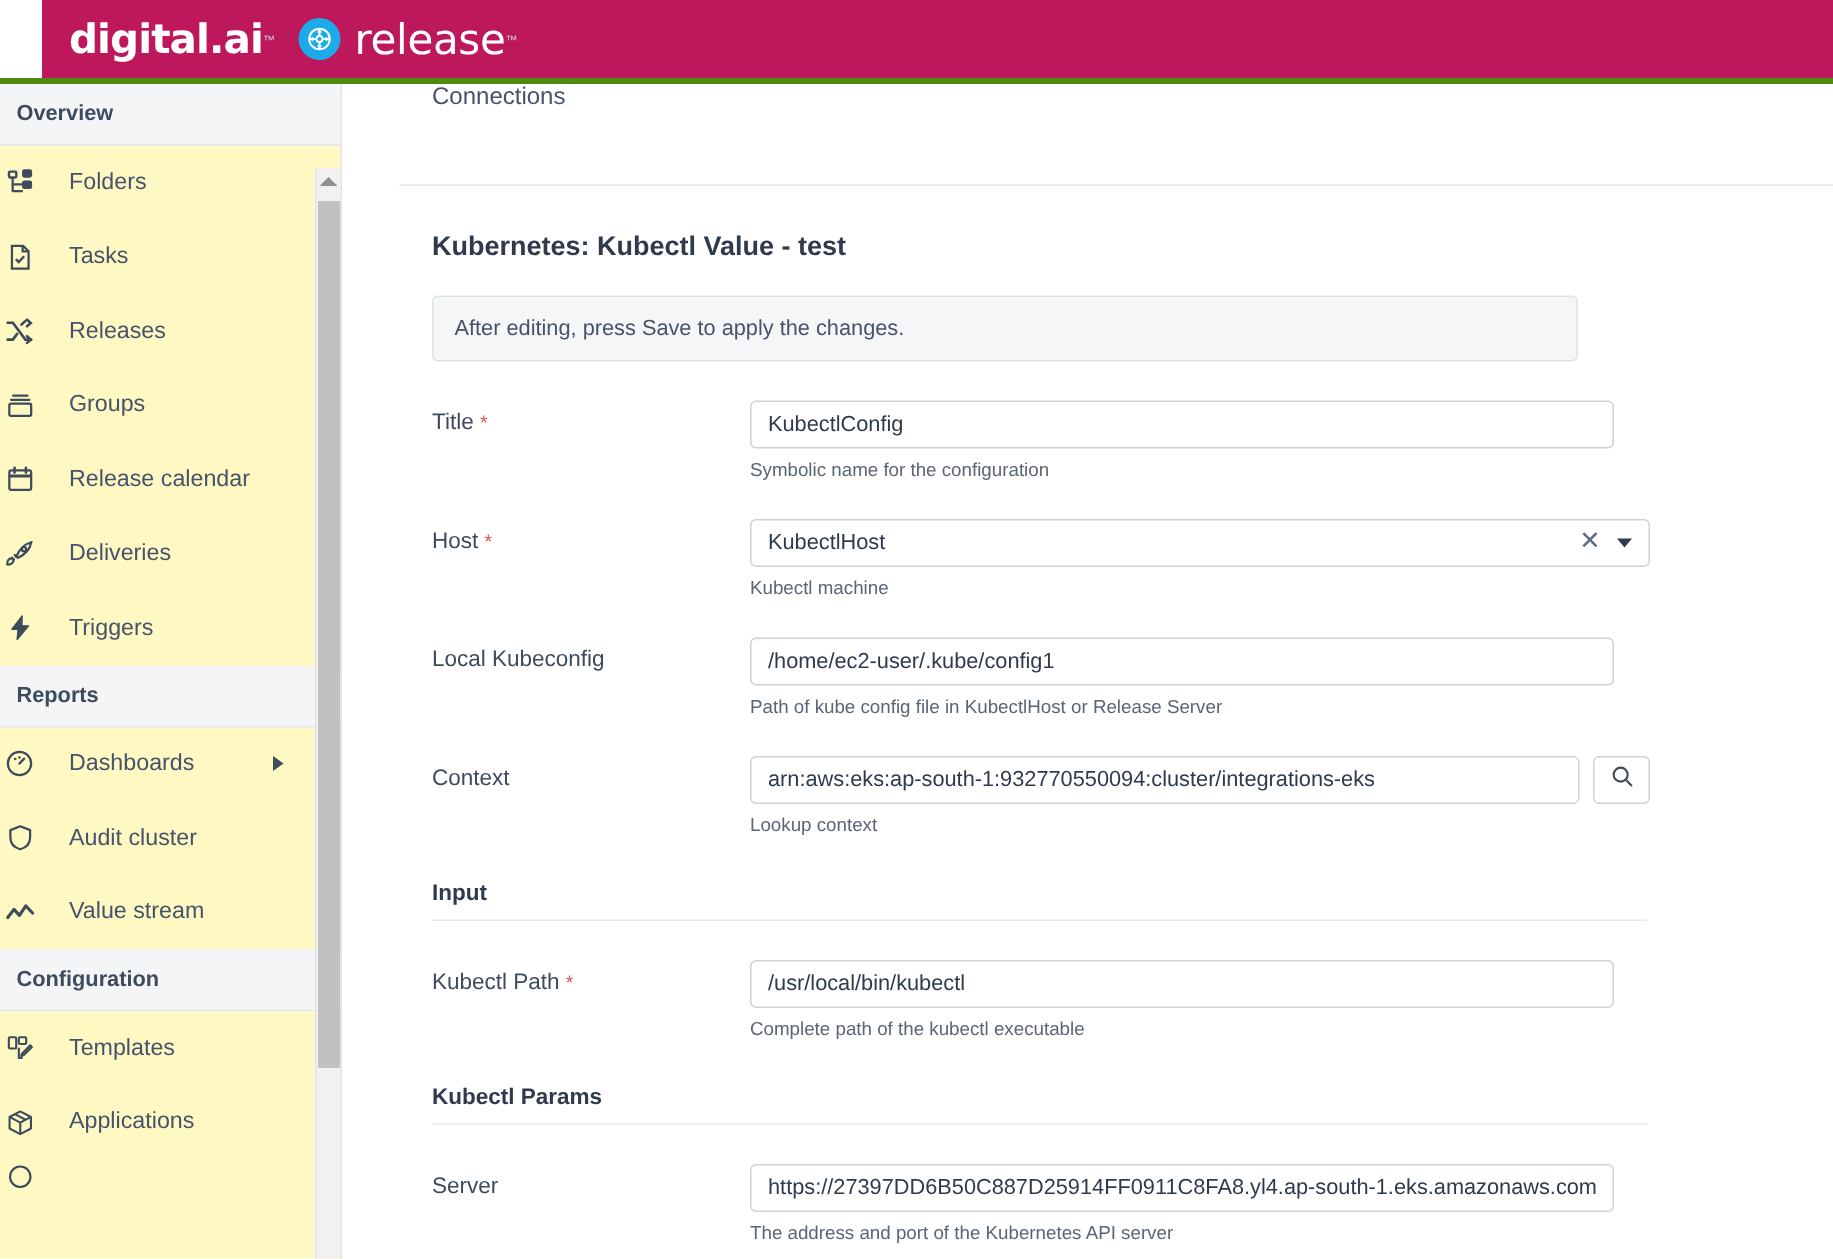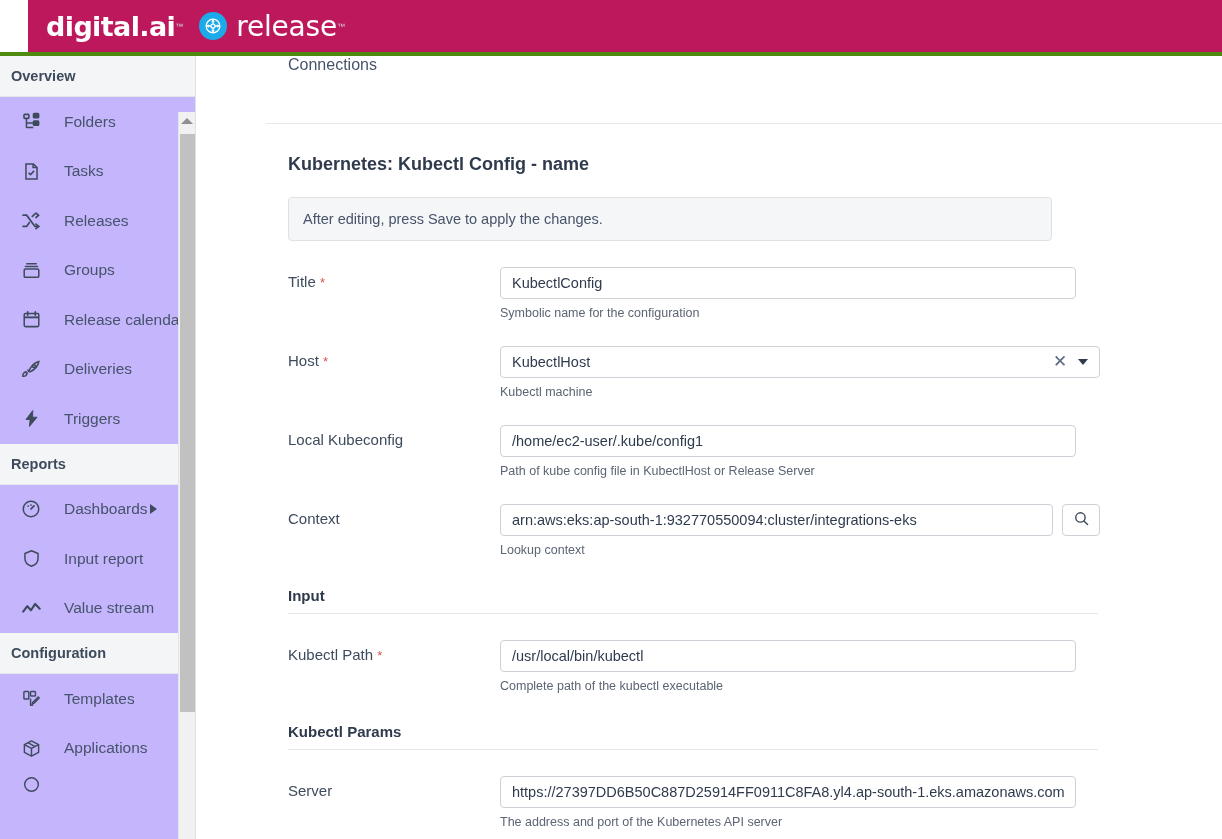--- a/index.html
+++ b/index.html
@@ -54,39 +54,38 @@
 
   #accent-bar {
     position: absolute; top: 52px; left: 0;
     width: 1222px; height: 4px;
     background: #4f8a10;
   }
 
   
   #sidebar {
     position: absolute; top: 56px; left: 0;
-    width: 196px; height: 783px;
-    background: #c4b5fd;
+    width: 228px; height: 783px;
+    background: #fef9c3;
     border-right: 1px solid #dfe2e5;
     overflow: hidden;
   }
   .nav-group-title {
     height: 41px;
     display: flex; align-items: center;
     padding-left: 11px;
     font-size: 14.5px;
     font-weight: bold;
     color: #3e4b5c;
     border-bottom: 1px solid #e3e6e9;
     background: #f4f5f6;
   }
   .nav-item {
     height: 49.5px;
     display: flex; align-items: center;
-    padding-left: 18px;
     cursor: pointer;
     position: relative;
   }
   .nav-ico {
     width: 26px; height: 26px;
     display: flex; align-items: center; justify-content: center;
     color: #3e4b5c;
     flex: 0 0 26px;
   }
   .nav-label {
@@ -379,21 +378,21 @@
     <span class="nav-label">Dashboards</span>
     <span class="nav-caret"></span>
   </div>
 
   <div class="nav-item">
     <span class="nav-ico">
       <svg width="19" height="19" viewBox="0 0 24 24" fill="none" stroke="#3e4b5c" stroke-width="1.9" stroke-linejoin="round">
         <path d="M12 2.3 L20.3 5.6 v6.2 c0 5.1 -3.6 8.6 -8.3 9.9 -4.7 -1.3 -8.3 -4.8 -8.3 -9.9 V5.6 z"></path>
       </svg>
     </span>
-    <span class="nav-label">Input report</span>
+    <span class="nav-label">Audit cluster</span>
   </div>
 
   <div class="nav-item">
     <span class="nav-ico">
       <svg width="21" height="21" viewBox="0 0 24 24" fill="none" stroke="#3e4b5c" stroke-width="2.4" stroke-linecap="round" stroke-linejoin="round">
         <path d="M2.5 15.6 L7.2 9.4 L11.4 14 L16.2 6.8 L21.4 12.2"></path>
       </svg>
     </span>
     <span class="nav-label">Value stream</span>
   </div>
@@ -442,21 +441,21 @@
 </div>
 
 <div id="main">
 
   <div id="breadcrumb-bar">
     <span id="breadcrumb-link">Connections</span>
   </div>
 
   <div id="form-region">
 
-    <div id="page-heading">Kubernetes: Kubectl Config - name</div>
+    <div id="page-heading">Kubernetes: Kubectl Value - test</div>
 
     <div id="hint-banner">
       <span>After editing, press Save to apply the changes.</span>
     </div>
 
     <div class="field-row">
       <div class="field-label">
         <span>Title</span>
         <span class="req-star">*</span>
       </div>

